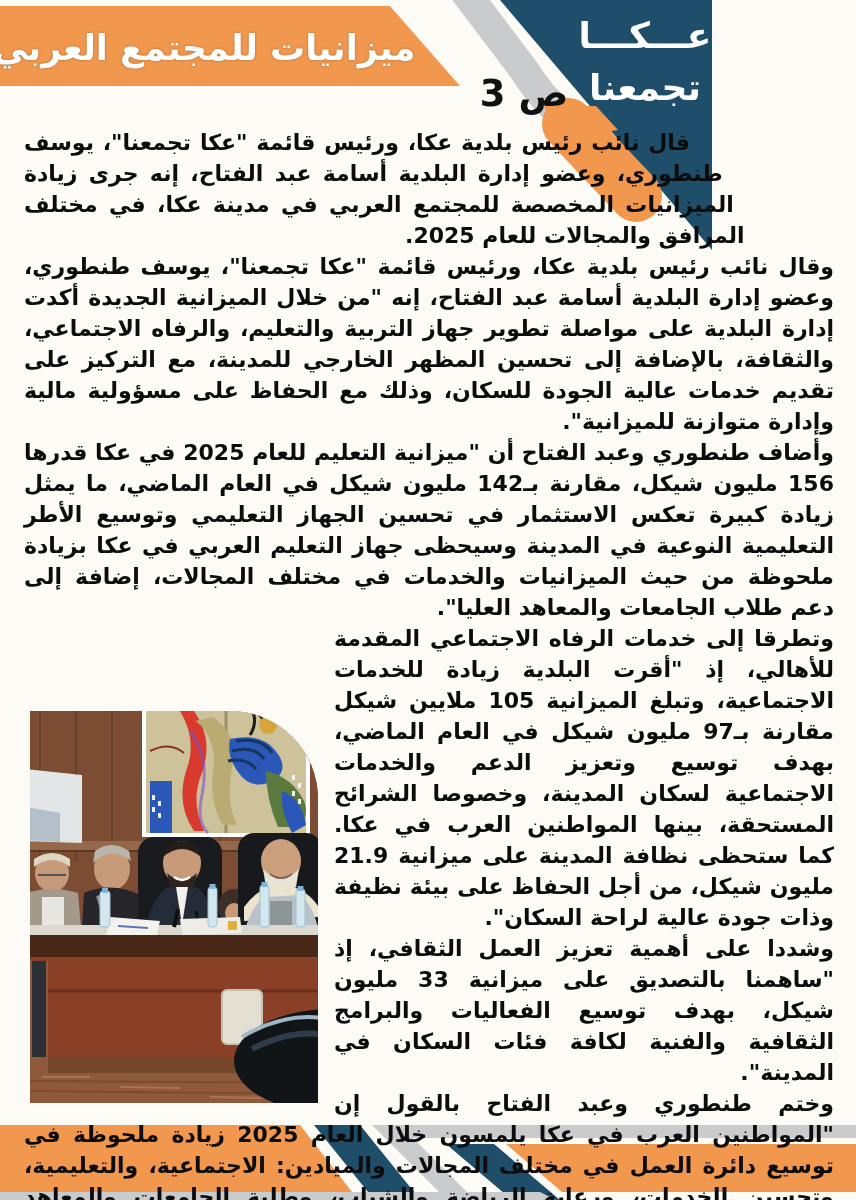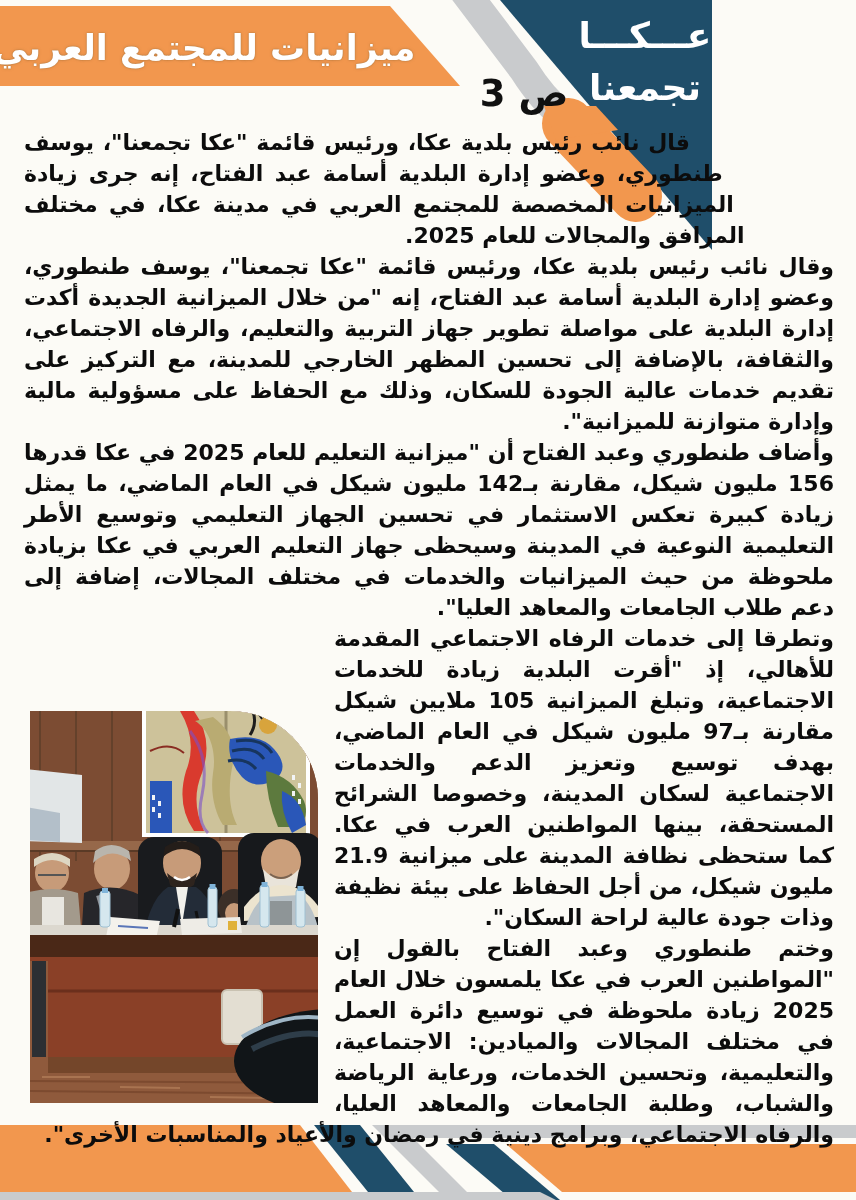--- a/index.html
+++ b/index.html
@@ -218,20 +218,21 @@
 
       <g>
         <ellipse cx="302" cy="350" rx="98" ry="52" fill="#111518"></ellipse>
         <path d="M212,326 q44,-26 86,-18" stroke="#9fb6c6" stroke-width="4" fill="none"></path>
         <path d="M222,338 q40,-20 72,-14" stroke="#2e3d49" stroke-width="6" fill="none"></path>
       </g>
     </svg>
   </figure>
 
   <p>وتطرقا إلى خدمات الرفاه الاجتماعي المقدمة للأهالي، إذ "أقرت البلدية زيادة للخدمات الاجتماعية، وتبلغ الميزانية 105 ملايين شيكل مقارنة بـ97 مليون شيكل في العام الماضي، بهدف توسيع وتعزيز الدعم والخدمات الاجتماعية لسكان المدينة، وخصوصا الشرائح المستحقة، بينها المواطنين العرب في عكا. كما ستحظى نظافة المدينة على ميزانية 21.9 مليون شيكل، من أجل الحفاظ على بيئة نظيفة وذات جودة عالية لراحة السكان".</p>
+  <p>وشددا على أهمية تعزيز العمل الثقافي، إذ "ساهمنا بالتصديق على ميزانية 33 مليون شيكل، بهدف توسيع الفعاليات والبرامج الثقافية والفنية لكافة فئات السكان في المدينة".</p>
   <p>وختم طنطوري وعبد الفتاح بالقول إن "المواطنين العرب في عكا يلمسون خلال العام 2025 زيادة ملحوظة في توسيع دائرة العمل في مختلف المجالات والميادين: الاجتماعية، والتعليمية، وتحسين الخدمات، ورعاية الرياضة والشباب، وطلبة الجامعات والمعاهد العليا، والرفاه الاجتماعي، وبرامج دينية في رمضان والأعياد والمناسبات الأخرى".</p>
 </main>
 
 <footer class="bottom-stripes">
   <svg width="856" height="78" viewBox="0 0 856 78">
     <polygon points="0,3 300,3 352,70 0,70" fill="#f2974e"></polygon>
     <polygon points="314,3 360,3 414,70 368,70" fill="#1f4e6a"></polygon>
     <polygon points="372,3 400,3 475,78 447,78" fill="#c9cbcd"></polygon>
     <polygon points="398,3 856,3 856,16 410,16" fill="#c9cbcd"></polygon>
     <polygon points="446,22 494,22 560,78 512,78" fill="#1f4e6a"></polygon>

